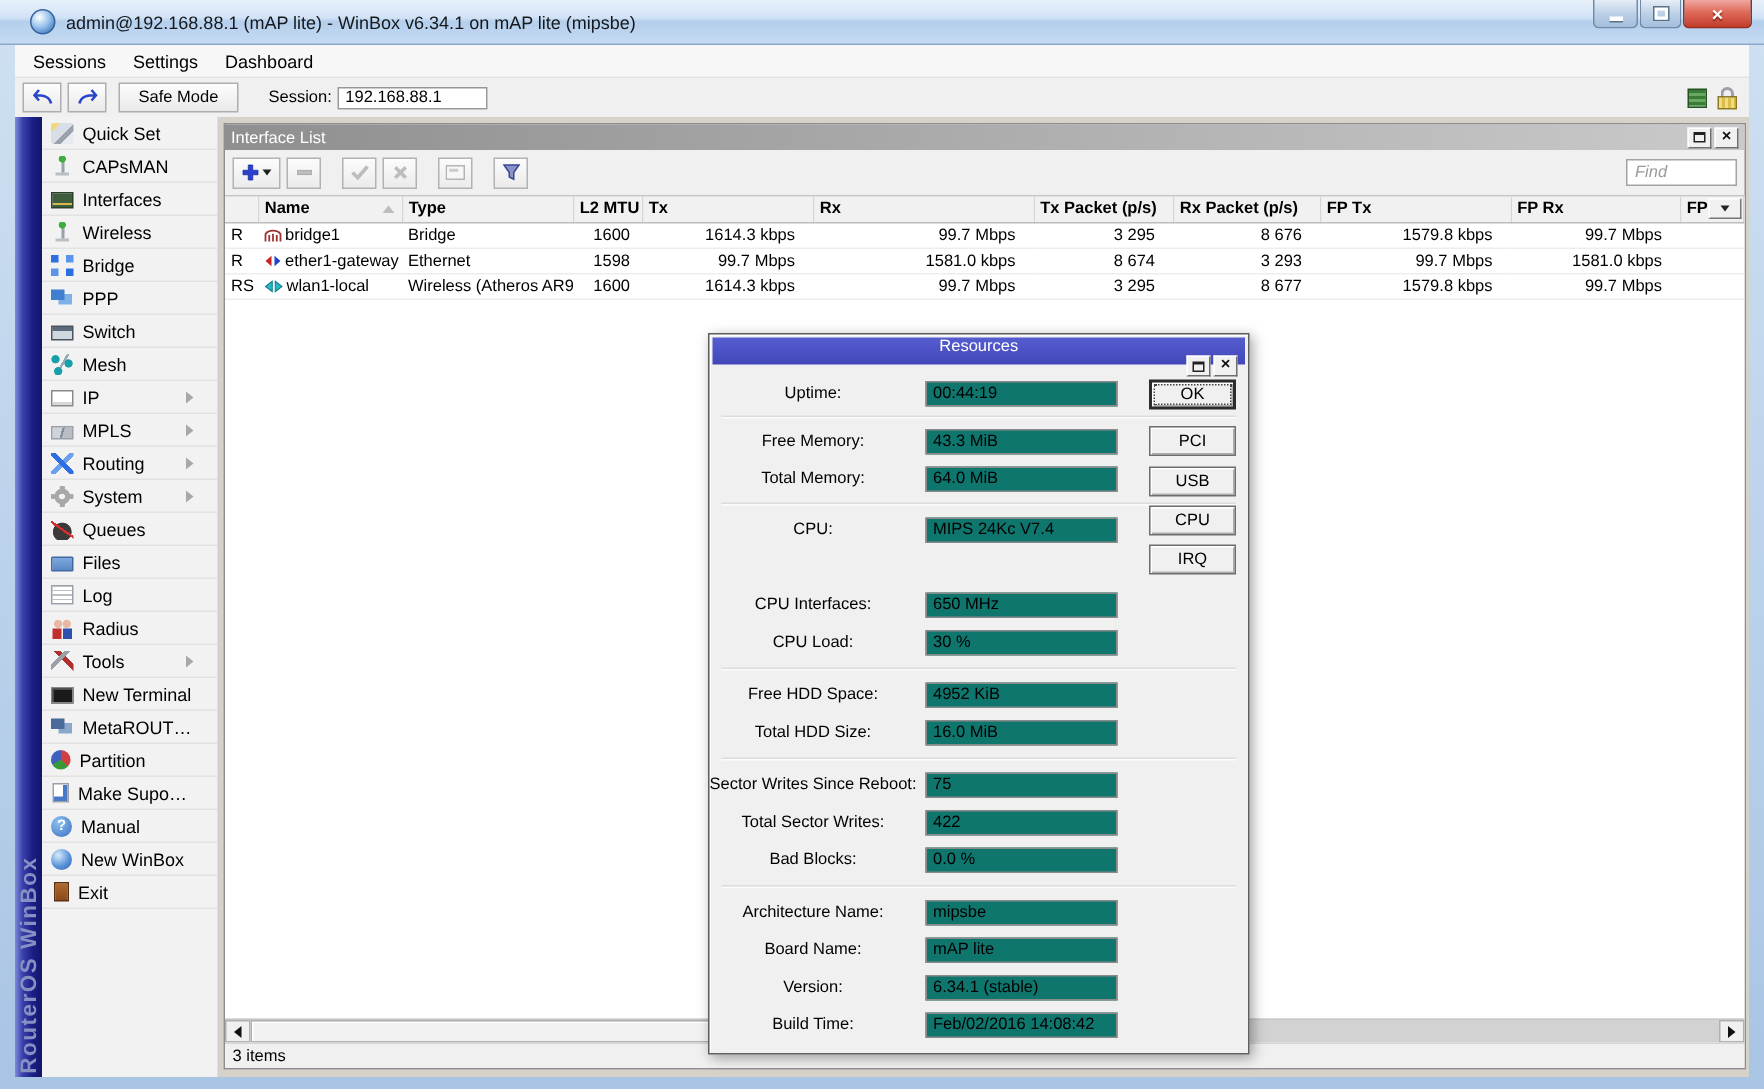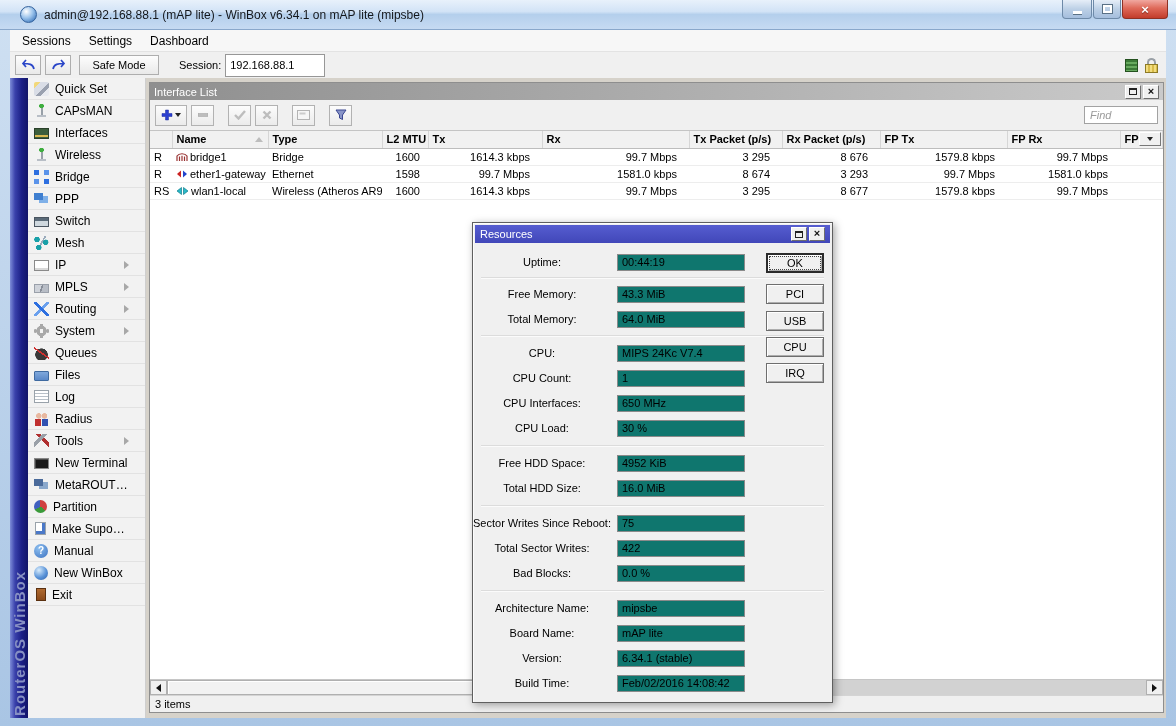--- a/index.html
+++ b/index.html
@@ -27,21 +27,21 @@
   .menubar { position:absolute; left:10px; top:30px; right:10px; height:22px; background:#f7f7f7;
     border-bottom:1px solid #e3e3e3; display:flex; align-items:center; padding-left:3px; }
   .menu-item { padding:3px 9px; font-size:12px; }
   .toolbar { position:absolute; left:10px; top:52px; right:10px; height:26px; background:#f0f0f0;
     display:flex; align-items:center; gap:4px; padding:0 5px; }
   .tb-btn { height:20px; border:1px solid #aeaeae; background:linear-gradient(#fdfdfd,#e9e9e9);
     display:flex; align-items:center; justify-content:center; }
   .tb-undo,.tb-redo { width:26px; }
   .tb-safemode { width:80px; font-size:11px; margin-left:4px; }
   .session-label { margin-left:16px; }
-  .session-input { width:100px; height:23px; border:1px solid #979797; padding:1px 4px; font:11px "Liberation Sans",sans-serif; }
+  .session-input { width:100px; height:15px; border:1px solid #979797; padding:1px 4px; font:11px "Liberation Sans",sans-serif; }
   .tb-right { margin-left:auto; display:flex; align-items:center; gap:6px; padding-right:2px; }
   .conn-indicator { width:13px; height:13px; border:1px solid #24511f;
     background:repeating-linear-gradient(180deg,#3b7a37 0 2px,#67aa5f 2px 4px); }
   .lock-icon { position:relative; width:15px; height:15px; display:inline-block; }
   .lock-shackle { position:absolute; top:0; left:3px; width:9px; height:8px; border:2px solid #9aa0a6; border-bottom:none; border-radius:5px 5px 0 0; }
   .lock-body { position:absolute; bottom:0; left:1px; width:13px; height:9px; border:1px solid #8d7a25;
     background:repeating-linear-gradient(90deg,#f2dd7e 0 2px,#d9bc4a 2px 4px); }
 
   
   .content { position:absolute; left:10px; top:78px; right:10px; bottom:8px; display:flex; background:#f1f1f1; }
@@ -163,21 +163,21 @@
   .tri-l { width:0; height:0; border-right:5px solid #111; border-top:4px solid transparent; border-bottom:4px solid transparent; }
   .tri-r { width:0; height:0; border-left:5px solid #111; border-top:4px solid transparent; border-bottom:4px solid transparent; }
   .hs-thumb { width:63%; background:#f2f2f2; border:1px solid #b0b0b0; box-shadow:inset 1px 1px 0 #fff; }
   .hs-track { flex:1; background:#d2d2d2; }
   .iface-status { height:17px; background:#f0f0f0; border-top:1px solid #d4d4d4; display:flex; align-items:center; padding:0 5px; flex:0 0 auto; }
 
   
   .resources { position:absolute; left:472px; top:222px; width:361px; height:481px; background:#f0f0f0;
     border:1px solid #5f5f5f; box-shadow:2px 2px 8px rgba(0,0,0,.35), inset 1px 1px 0 #fdfdfd; z-index:10; }
   .dlg-titlebar { position:absolute; left:2px; top:2px; right:2px; height:18px;
-    background:linear-gradient(180deg,#565dd0,#4147b9); color:#fff; display:flex; align-items:center; padding:0 5px; }
+    background:linear-gradient(180deg,#565dd0,#4147b9); color:#fff; display:flex; align-items:center; padding:0 5px;flex-direction:column; }
   .dlg-row { position:absolute; left:0; right:0; height:18px; display:flex; align-items:center; }
   .dlg-label { flex:0 0 144px; text-align:center; padding-right:6px; white-space:nowrap; }
   .dlg-input { width:128px; height:17px; border:1px solid #8a8a8a; background:#0f766e; padding:2px 4px;
     font:11px "Liberation Sans",sans-serif; }
   .dlg-sep { position:absolute; left:8px; right:8px; height:1px; background:#dcdcdc; box-shadow:0 1px 0 #fbfbfb; }
   .dlg-cmd { position:absolute; left:293px; width:58px; height:20px; background:#f0f0f0; text-align:center;
     border:1px solid #6e6e6e; box-shadow:inset 1px 1px 0 #fff, inset -1px -1px 0 #adadad; font-size:11px; line-height:18px; }
   .dlg-cmd.default { border:2px solid #2b2b2b; line-height:16px; outline:1px dotted #444; outline-offset:-4px; }
 
   svg { display:block; }
@@ -565,24 +565,20 @@
     <div class="dlg-row" style="top:87px">
       <span class="dlg-label">Total Memory:</span>
       <input class="dlg-input" value="64.0 MiB" style="">
     </div>
     <div class="dlg-sep" style="top:112px"></div>
 
     <div class="dlg-row" style="top:121px">
       <span class="dlg-label">CPU:</span>
       <input class="dlg-input" value="MIPS 24Kc V7.4" style="">
     </div>
-    <div class="dlg-row" style="top:146px">
-      <span class="dlg-label">CPU Count:</span>
-      <input class="dlg-input" value="1" style="">
-    </div>
     <div class="dlg-row" style="top:171px">
       <span class="dlg-label">CPU Interfaces:</span>
       <input class="dlg-input" value="650 MHz" style="">
     </div>
     <div class="dlg-row" style="top:196px">
       <span class="dlg-label">CPU Load:</span>
       <input class="dlg-input" value="30 %" style="">
     </div>
     <div class="dlg-sep" style="top:222px"></div>
 

